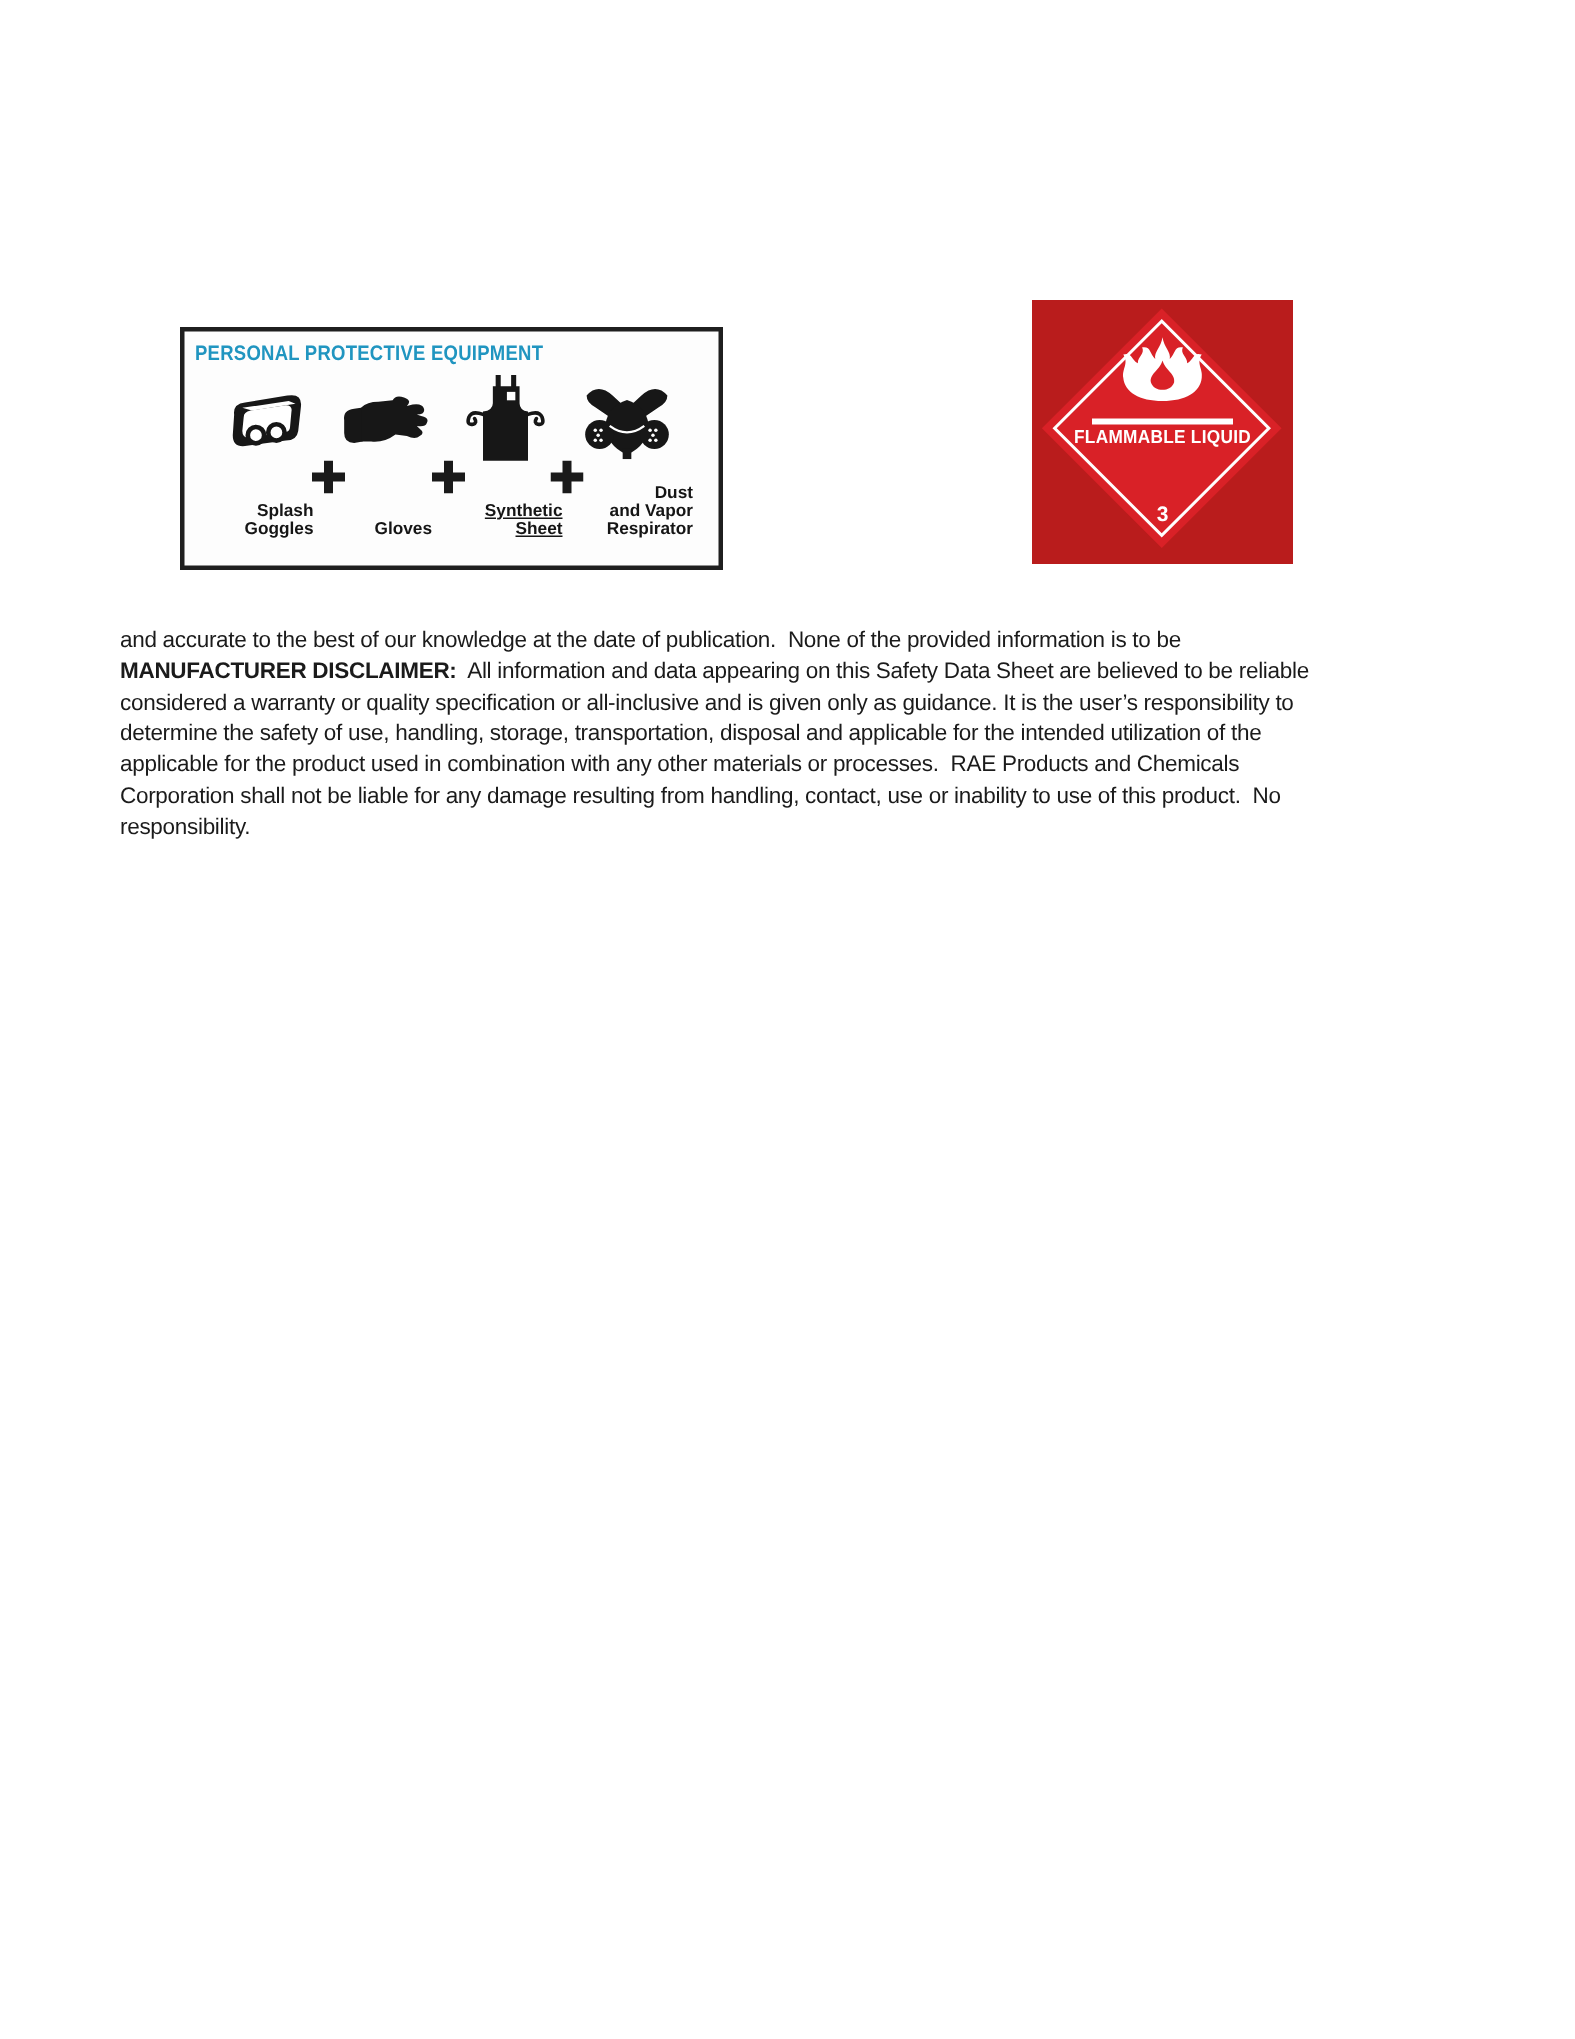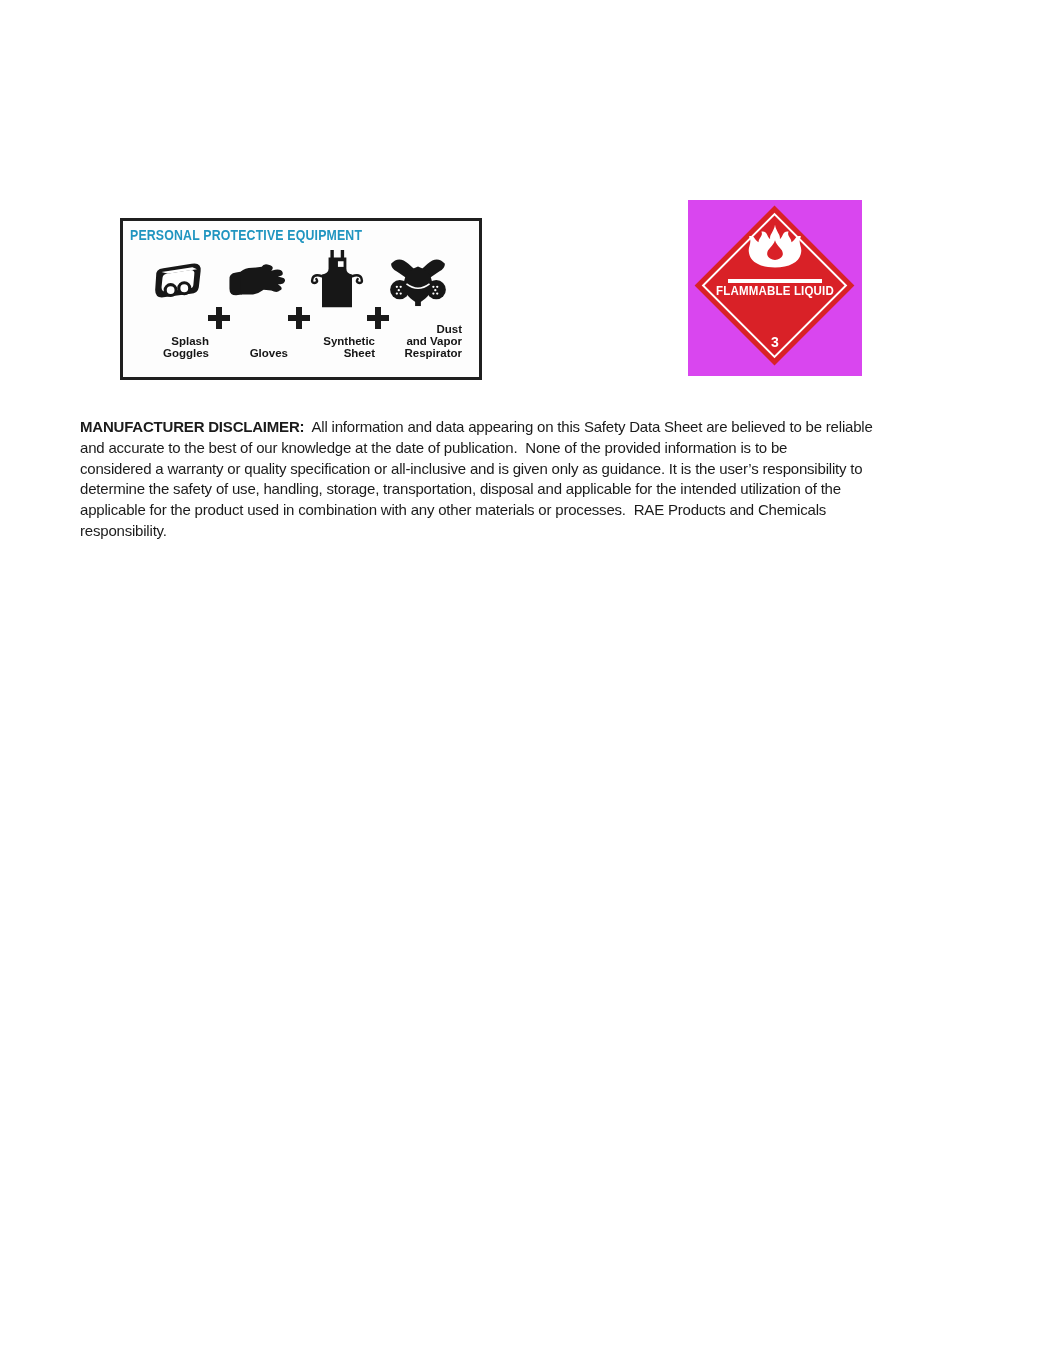--- a/index.html
+++ b/index.html
@@ -38,28 +38,28 @@
   .plus-2{left:165px;}
   .plus-3{left:244px;}
   .ppe-label{
     position:absolute;
     font-size:11.5px;font-weight:bold;color:#151515;
     text-align:right;line-height:12px;
     letter-spacing:0;
   }
   .label-goggles{left:0;top:114px;width:86px;}
   .label-gloves{left:103px;top:126px;width:62px;}
-  .label-apron{left:180px;top:114px;width:72px;}
+  .label-apron{left:180px;top:114px;width:72px;text-decoration:underline;}
   .label-respirator{left:253px;top:102px;width:86px;}
 
   
   .placard{
     position:absolute;left:688px;top:200px;
     width:174px;height:176px;
-    background:#d946ef;
+    background:#b91c1c;
   }
   .placard-diamond{
     position:absolute;left:30px;top:29px;
     width:113px;height:113px;
     background:#d92127;
     transform:rotate(45deg);
   }
   .placard-diamond::after{
     content:"";position:absolute;inset:5px;
     border:2.5px solid #ffffff;
@@ -176,21 +176,22 @@
     <svg class="placard-flame" viewBox="0 0 64 50">
       <path fill="#ffffff" d="M32 0 C33 7 38 10 37 15 C41 11 40 6 46 7 C44 12 49 13 49 18 C54 15 53 10 59 12 C55 18 60 22 59 28 C58 38 48 44 32 44 C16 44 6 38 5 28 C4 22 9 18 5 12 C11 10 10 15 15 18 C15 13 20 12 18 7 C24 6 23 11 27 15 C26 10 31 7 32 0 Z"></path>
       <path fill="#d92127" d="M32 16 C34 23 41 25 40 31 C38 38 26 38 24 31 C23 25 30 23 32 16 Z"></path>
     </svg>
     <div class="placard-bar"></div>
     <div class="placard-label">FLAMMABLE LIQUID</div>
     <div class="placard-class">3</div>
   </div>
 
   <div class="disclaimer">
+    <div class="line">and accurate to the best of our knowledge at the date of publication.  None of the provided information is to be</div>
     <div class="line"><span class="b">MANUFACTURER DISCLAIMER:</span><span>  All information and data appearing on this Safety Data Sheet are believed to be reliable</span></div>
-    <div class="line">and accurate to the best of our knowledge at the date of publication.  None of the provided information is to be</div>
     <div class="line">considered a warranty or quality specification or all-inclusive and is given only as guidance. It is the user’s responsibility to</div>
     <div class="line">determine the safety of use, handling, storage, transportation, disposal and applicable for the intended utilization of the</div>
     <div class="line">applicable for the product used in combination with any other materials or processes.  RAE Products and Chemicals</div>
+    <div class="line">Corporation shall not be liable for any damage resulting from handling, contact, use or inability to use of this product.  No</div>
     <div class="line">responsibility.</div>
   </div>
 
 </div>
 
 </body></html>

